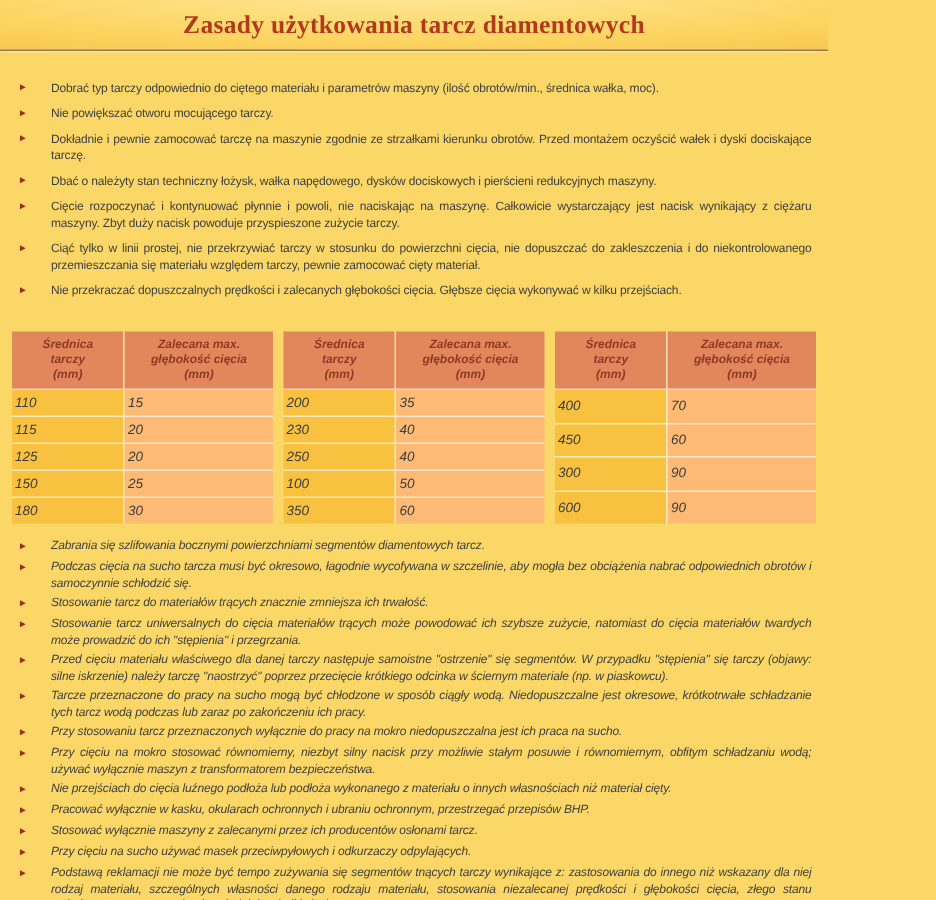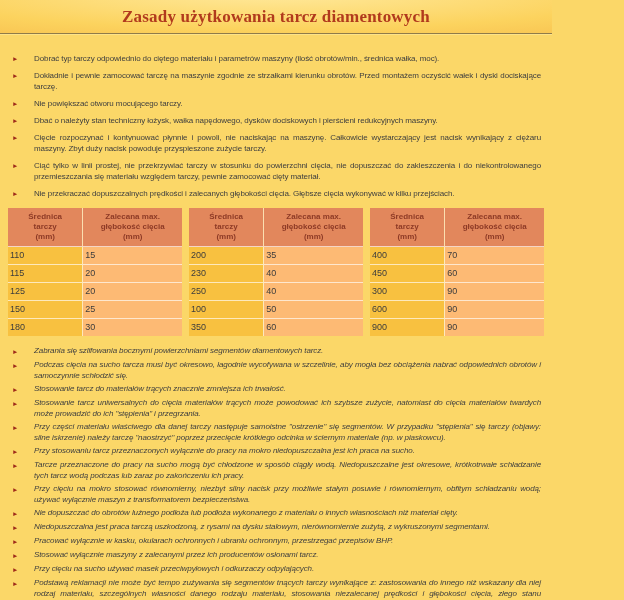--- a/index.html
+++ b/index.html
@@ -32,21 +32,21 @@
     flex:0 0 22px;width:22px;
     color:#9e2a1a;font-size:6.5px;line-height:11px;
     padding-left:1px;
   }
   .tx{
     flex:1;
     font-size:8px;line-height:11px;letter-spacing:-0.1px;
     color:#3e3e3e;text-align:justify;
   }
   ul.bottom .tx{line-height:10.5px;font-style:italic;}
-  .tables{display:flex;gap:7px;margin:9px 0 10px 0;}
+  .tables{display:flex;gap:7px;margin:22px 0 10px 0;font-style:italic;}
   table{flex:1;border-collapse:collapse;table-layout:fixed;}
   th{
     background:#e2875c;color:#8d3a26;
     font-size:8px;line-height:10px;font-weight:bold;
     text-align:center;vertical-align:middle;
     padding:4px 2px;white-space:pre-line;
   }
   th.c1,td.c1{width:43%;}
   th.c2{border-left:1px solid rgba(255,238,190,.85);}
   td{
@@ -69,25 +69,25 @@
 
   <div class="content">
 
     <ul class="bullets top">
       <li>
           <span class="mk">►</span>
           <span class="tx">Dobrać typ tarczy odpowiednio do ciętego materiału i parametrów maszyny (ilość obrotów/min., średnica wałka, moc).</span>
         </li>
       <li>
           <span class="mk">►</span>
+          <span class="tx">Nie powiększać otworu mocującego tarczy.</span>
+        </li>
+      <li>
+          <span class="mk">►</span>
           <span class="tx">Dokładnie i pewnie zamocować tarczę na maszynie zgodnie ze strzałkami kierunku obrotów. Przed montażem oczyścić wałek i dyski dociskające tarczę.</span>
-        </li>
-      <li>
-          <span class="mk">►</span>
-          <span class="tx">Nie powiększać otworu mocującego tarczy.</span>
         </li>
       <li>
           <span class="mk">►</span>
           <span class="tx">Dbać o należyty stan techniczny łożysk, wałka napędowego, dysków dociskowych i pierścieni redukcyjnych maszyny.</span>
         </li>
       <li>
           <span class="mk">►</span>
           <span class="tx">Cięcie rozpoczynać i kontynuować płynnie i powoli, nie naciskając na maszynę. Całkowicie wystarczający jest nacisk wynikający z ciężaru maszyny. Zbyt duży nacisk powoduje przyspieszone zużycie tarczy.</span>
         </li>
       <li>
@@ -193,24 +193,20 @@
               <td class="c2">60</td>
             </tr>
           <tr>
               <td class="c1">300</td>
               <td class="c2">90</td>
             </tr>
           <tr>
               <td class="c1">600</td>
               <td class="c2">90</td>
             </tr>
-          <tr>
-              <td class="c1">900</td>
-              <td class="c2">90</td>
-            </tr>
         </tbody>
       </table>
 
     </div>
 
     <ul class="bullets bottom">
       <li>
           <span class="mk">►</span>
           <span class="tx">Zabrania się szlifowania bocznymi powierzchniami segmentów diamentowych tarcz.</span>
         </li>
@@ -221,41 +217,37 @@
       <li>
           <span class="mk">►</span>
           <span class="tx">Stosowanie tarcz do materiałów trących znacznie zmniejsza ich trwałość.</span>
         </li>
       <li>
           <span class="mk">►</span>
           <span class="tx">Stosowanie tarcz uniwersalnych do cięcia materiałów trących może powodować ich szybsze zużycie, natomiast do cięcia materiałów twardych może prowadzić do ich "stępienia" i przegrzania.</span>
         </li>
       <li>
           <span class="mk">►</span>
-          <span class="tx">Przy części materiału właściwego dla danej tarczy następuje samoistne "ostrzenie" się segmentów. W przypadku "stępienia" się tarczy (objawy: silne iskrzenie) należy tarczę "naostrzyć" poprzez przecięcie krótkiego odcinka w ściernym materiale (np. w piaskowcu).</span>
+          <span class="tx">Przed cięciu materiału właściwego dla danej tarczy następuje samoistne "ostrzenie" się segmentów. W przypadku "stępienia" się tarczy (objawy: silne iskrzenie) należy tarczę "naostrzyć" poprzez przecięcie krótkiego odcinka w ściernym materiale (np. w piaskowcu).</span>
+        </li>
+      <li>
+          <span class="mk">►</span>
+          <span class="tx">Tarcze przeznaczone do pracy na sucho mogą być chłodzone w sposób ciągły wodą. Niedopuszczalne jest okresowe, krótkotrwałe schładzanie tych tarcz wodą podczas lub zaraz po zakończeniu ich pracy.</span>
         </li>
       <li>
           <span class="mk">►</span>
           <span class="tx">Przy stosowaniu tarcz przeznaczonych wyłącznie do pracy na mokro niedopuszczalna jest ich praca na sucho.</span>
         </li>
       <li>
           <span class="mk">►</span>
-          <span class="tx">Tarcze przeznaczone do pracy na sucho mogą być chłodzone w sposób ciągły wodą. Niedopuszczalne jest okresowe, krótkotrwałe schładzanie tych tarcz wodą podczas lub zaraz po zakończeniu ich pracy.</span>
-        </li>
-      <li>
-          <span class="mk">►</span>
           <span class="tx">Przy cięciu na mokro stosować równomierny, niezbyt silny nacisk przy możliwie stałym posuwie i równomiernym, obfitym schładzaniu wodą; używać wyłącznie maszyn z transformatorem bezpieczeństwa.</span>
         </li>
       <li>
           <span class="mk">►</span>
-          <span class="tx">Nie dopuszczać do obrotów luźnego podłoża lub podłoża wykonanego z materiału o innych własnościach niż materiał cięty.</span>
-        </li>
-      <li>
-          <span class="mk">►</span>
-          <span class="tx">Niedopuszczalna jest praca tarczą uszkodzoną, z rysami na dysku stalowym, nierównomiernie zużytą, z wykruszonymi segmentami.</span>
+          <span class="tx">Nie przejściach do cięcia luźnego podłoża lub podłoża wykonanego z materiału o innych własnościach niż materiał cięty.</span>
         </li>
       <li>
           <span class="mk">►</span>
           <span class="tx">Pracować wyłącznie w kasku, okularach ochronnych i ubraniu ochronnym, przestrzegać przepisów BHP.</span>
         </li>
       <li>
           <span class="mk">►</span>
           <span class="tx">Stosować wyłącznie maszyny z zalecanymi przez ich producentów osłonami tarcz.</span>
         </li>
       <li>

